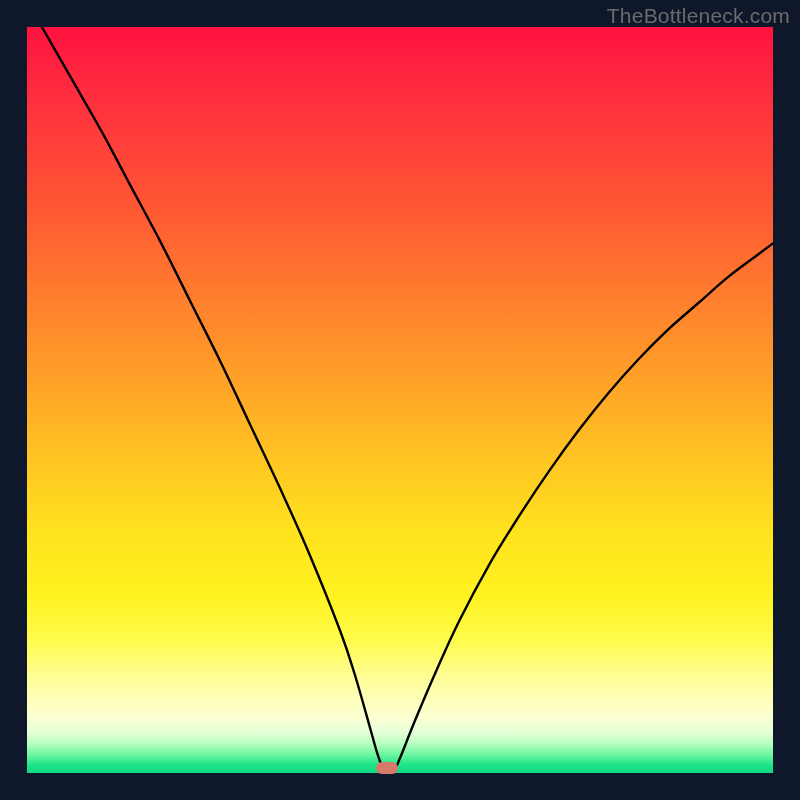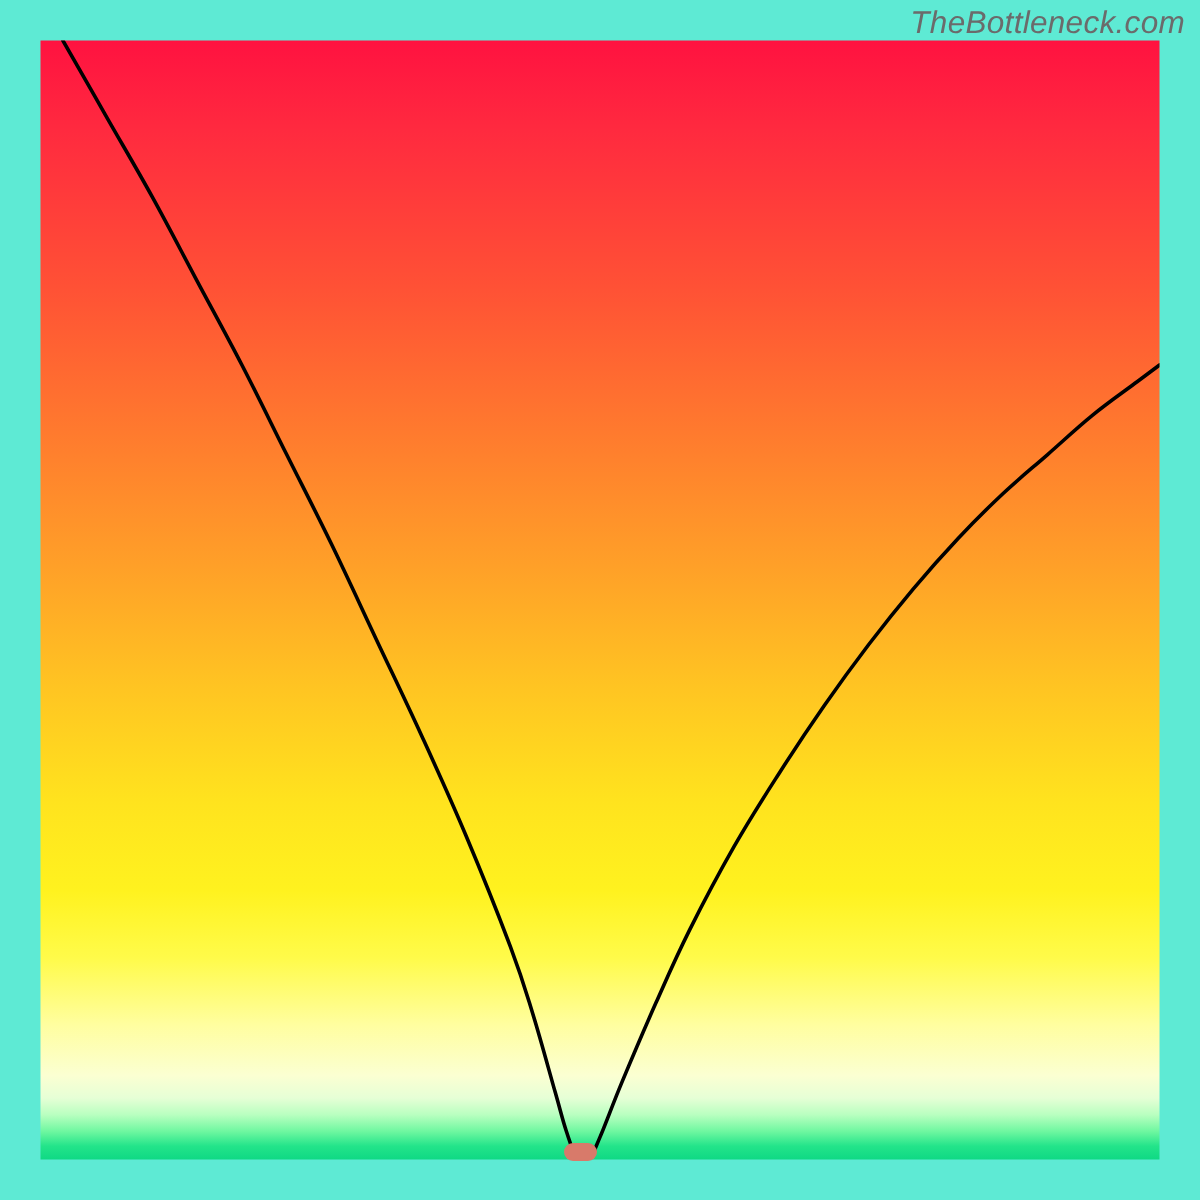--- a/index.html
+++ b/index.html
@@ -8,22 +8,21 @@
     width: 800px;
     height: 800px;
     background: #000;
     overflow: hidden;
     font-family: Arial, Helvetica, sans-serif;
   }
   .frame {
     position: relative;
     width: 800px;
     height: 800px;
-    background: #5eead4;
-    font-style: italic;
+    background: #0f172a;
   }
   .plot-area {
     position: absolute;
     left: 27px;
     top: 27px;
     width: 746px;
     height: 746px;
     
     background: linear-gradient(to bottom,
       #ff1240 0%,

